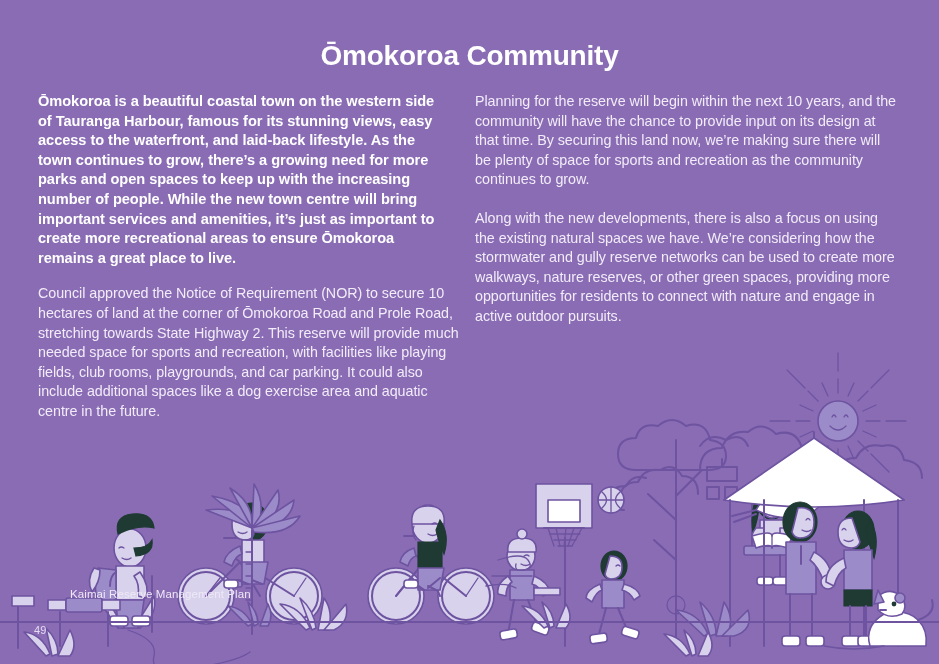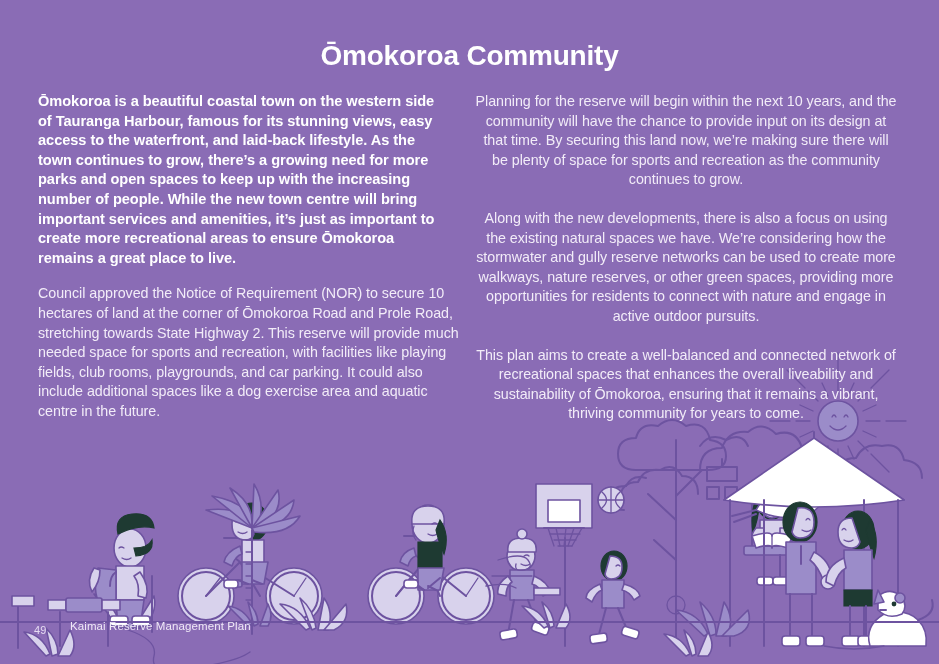--- a/index.html
+++ b/index.html
@@ -38,21 +38,21 @@
     color: #ffffff;
   }
 
   
   .col {
     position: absolute;
     top: 92px;
     width: 422px;
   }
   .col-left  { left: 38px; }
-  .col-right { left: 475px; text-align: center; }
+  .col-right { left: 475px; }
 
   .lead {
     margin: 0 16px 16px 0;
     font-size: 14.6px;
     line-height: 19.6px;
     font-weight: 700;
     color: #ffffff;
     letter-spacing: -0.05px;
   }
   .body-p {
@@ -79,21 +79,21 @@
     position: absolute;
     left: 34px;
     top: 624px;
     font-size: 11px;
     color: #e6dcf2;
     letter-spacing: .2px;
   }
   .footer-text {
     position: absolute;
     left: 70px;
-    top: 620px;
+    top: 588px;
     font-size: 11.5px;
     color: #efe8f7;
     letter-spacing: .1px;
   }
 </style>
 </head>
 <body>
 
 <div class="page">
 
@@ -419,20 +419,19 @@
   <div class="title">Ōmokoroa Community</div>
 
   <div class="col col-left">
     <p class="lead">Ōmokoroa is a beautiful coastal town on the western side of Tauranga Harbour, famous for its stunning views, easy access to the waterfront, and laid-back lifestyle. As the town continues to grow, there’s a growing need for more parks and open spaces to keep up with the increasing number of people. While the new town centre will bring important services and amenities, it’s just as important to create more recreational areas to ensure Ōmokoroa remains a great place to live.</p>
     <p class="body-p">Council approved the Notice of Requirement (NOR) to secure 10 hectares of land at the corner of Ōmokoroa Road and Prole Road, stretching towards State Highway 2. This reserve will provide much needed space for sports and recreation, with facilities like playing fields, club rooms, playgrounds, and car parking. It could also include additional spaces like a dog exercise area and aquatic centre in the future.</p>
   </div>
 
   <div class="col col-right">
     <p class="body-p">Planning for the reserve will begin within the next 10 years, and the community will have the chance to provide input on its design at that time. By securing this land now, we’re making sure there will be plenty of space for sports and recreation as the community continues to grow.</p>
     <p class="body-p">Along with the new developments, there is also a focus on using the existing natural spaces we have. We’re considering how the stormwater and gully reserve networks can be used to create more walkways, nature reserves, or other green spaces, providing more opportunities for residents to connect with nature and engage in active outdoor pursuits.</p>
-    <p class="body-p">This plan aims to create a well-balanced and connected network of recreational spaces that enhances the overall liveability and sustainability of Ōmokoroa, ensuring that it remains a vibrant, thriving community for years to come.</p>
   </div>
 
   <div class="footer-rule"></div>
   <div class="page-number">49</div>
   <div class="footer-text">Kaimai Reserve Management Plan</div>
 
 </div>
 
 </body></html>

